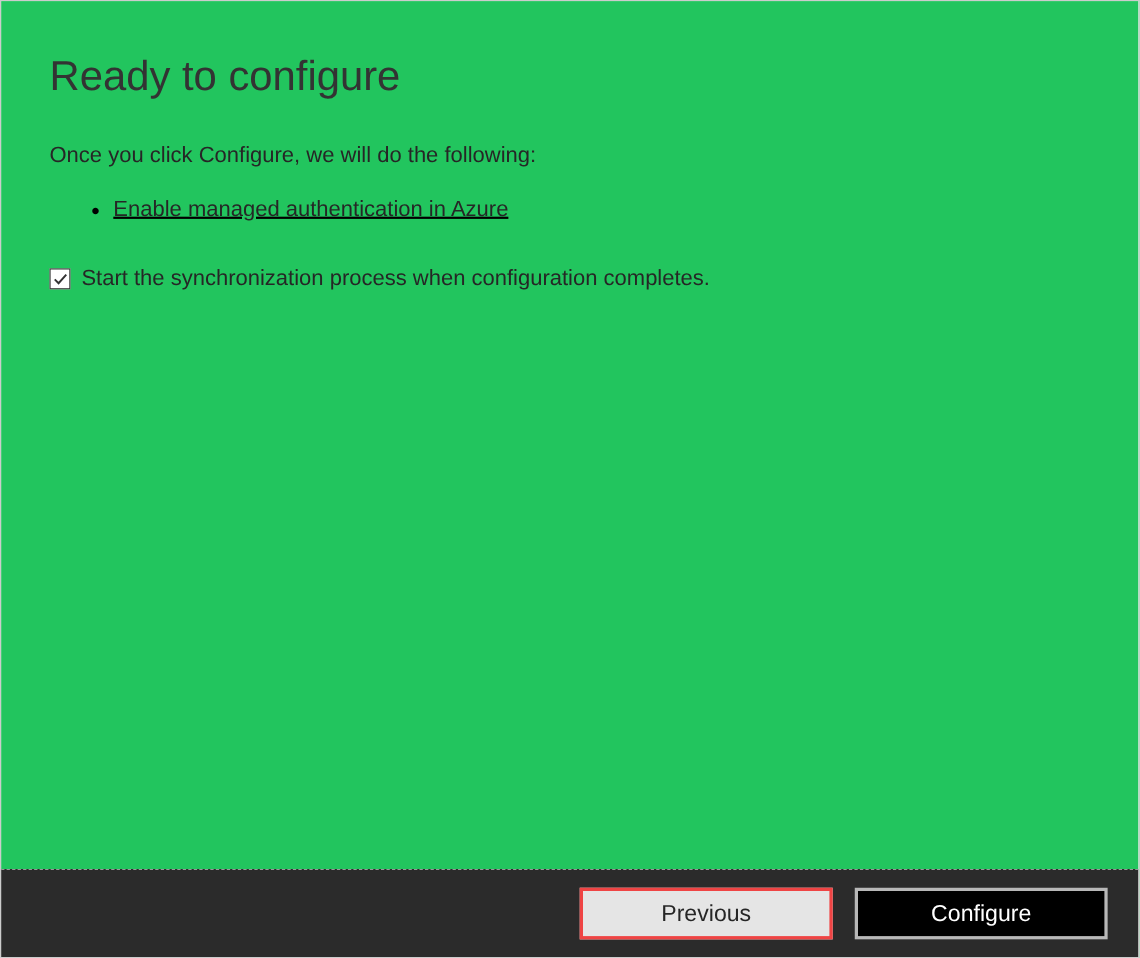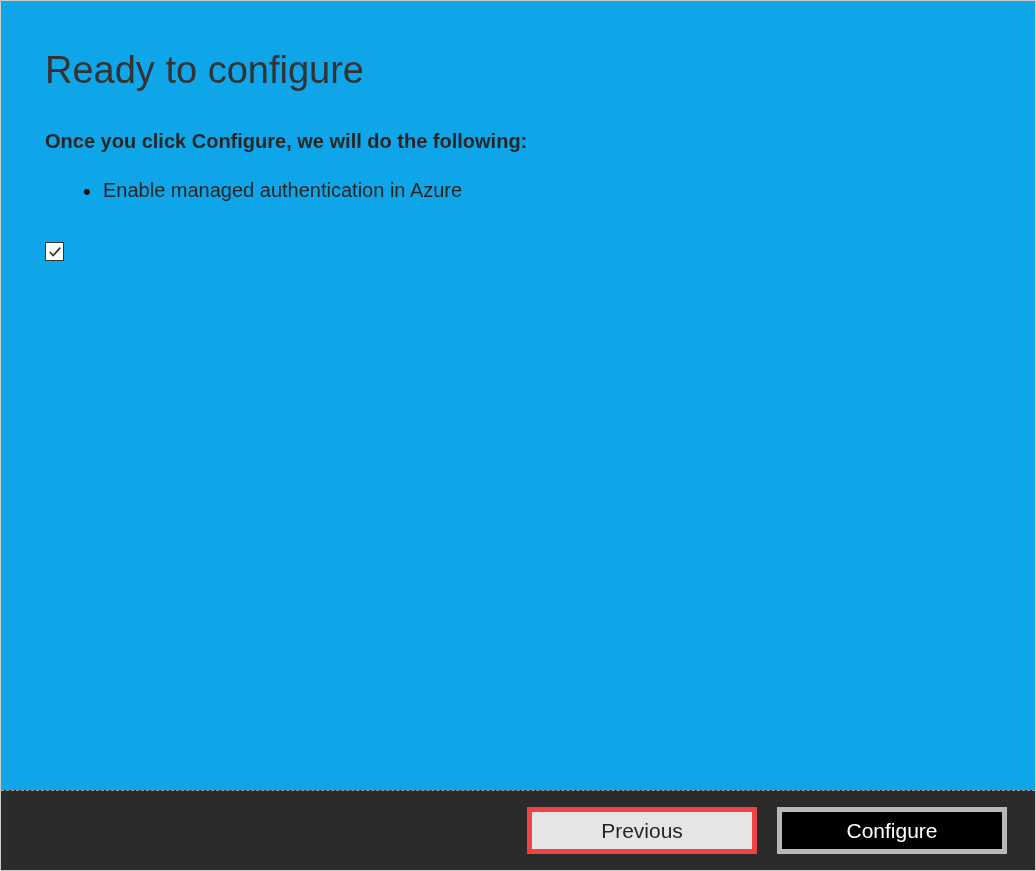--- a/index.html
+++ b/index.html
@@ -15,42 +15,43 @@
       height: 871px;
       overflow: hidden;
       border: 1px solid #cccccc;
       display: flex;
       flex-direction: column;
     }
     
     .content-area {
       flex: 1;
       padding: 48px 44px 20px 44px;
-      background: #0ea5e9;
+      background: #22c55e;
     }
     
     .page-title {
       font-size: 38px;
       font-weight: 300;
       color: #333333;
       margin-bottom: 38px;
       letter-spacing: 0px;
     }
     
     .intro-text {
       font-size: 20px;
       color: #262626;
       margin-bottom: 18px;
-      font-weight: 700;
+      font-weight: 400;
     }
     
     .action-list {
       list-style: none;
       margin-left: 58px;
       margin-bottom: 33px;
+      text-decoration: underline;
     }
     
     .action-list li {
       font-size: 20px;
       color: #262626;
       line-height: 1.9;
       position: relative;
       font-weight: 400;
     }
     
@@ -99,21 +100,21 @@
       align-items: center;
       justify-content: flex-end;
       padding: 0 28px;
       gap: 20px;
       border-top: 1px dashed #999999;
     }
     
     .btn {
       height: 47px;
       min-width: 230px;
-      border: 5px solid #ef4444;
+      border: 3px solid #ef4444;
       font-size: 21px;
       font-family: inherit;
       cursor: pointer;
       display: flex;
       align-items: center;
       justify-content: center;
       font-weight: 400;
     }
     
     .btn-secondary {
@@ -138,19 +139,20 @@
   <ul class="action-list">
     <li>Enable managed authentication in Azure</li>
   </ul>
 
   <div class="checkbox-row">
     <div class="checkbox">
       <svg viewBox="0 0 16 16">
         <path d="M2 8 L6 12 L14 3" stroke="#333333" stroke-width="2" fill="none"></path>
       </svg>
     </div>
+    <span class="checkbox-label">Start the synchronization process when configuration completes.</span>
   </div>
 </div>
 
 <div class="bottom-bar">
   <button class="btn btn-secondary">Previous</button>
   <button class="btn btn-primary">Configure</button>
 </div>
 
 </body></html>

